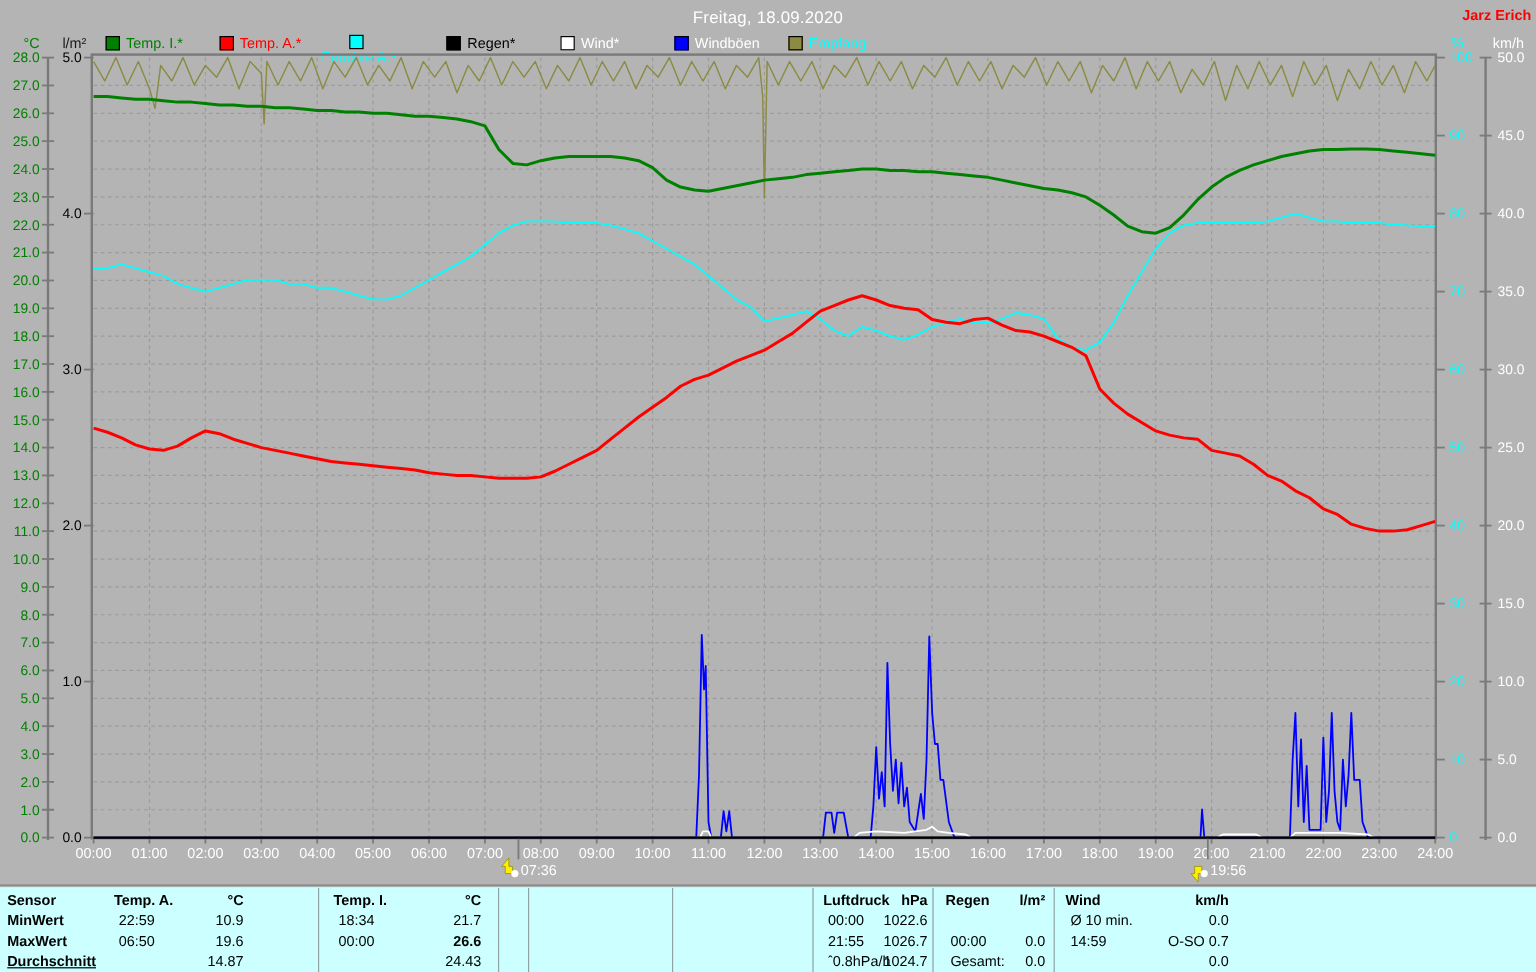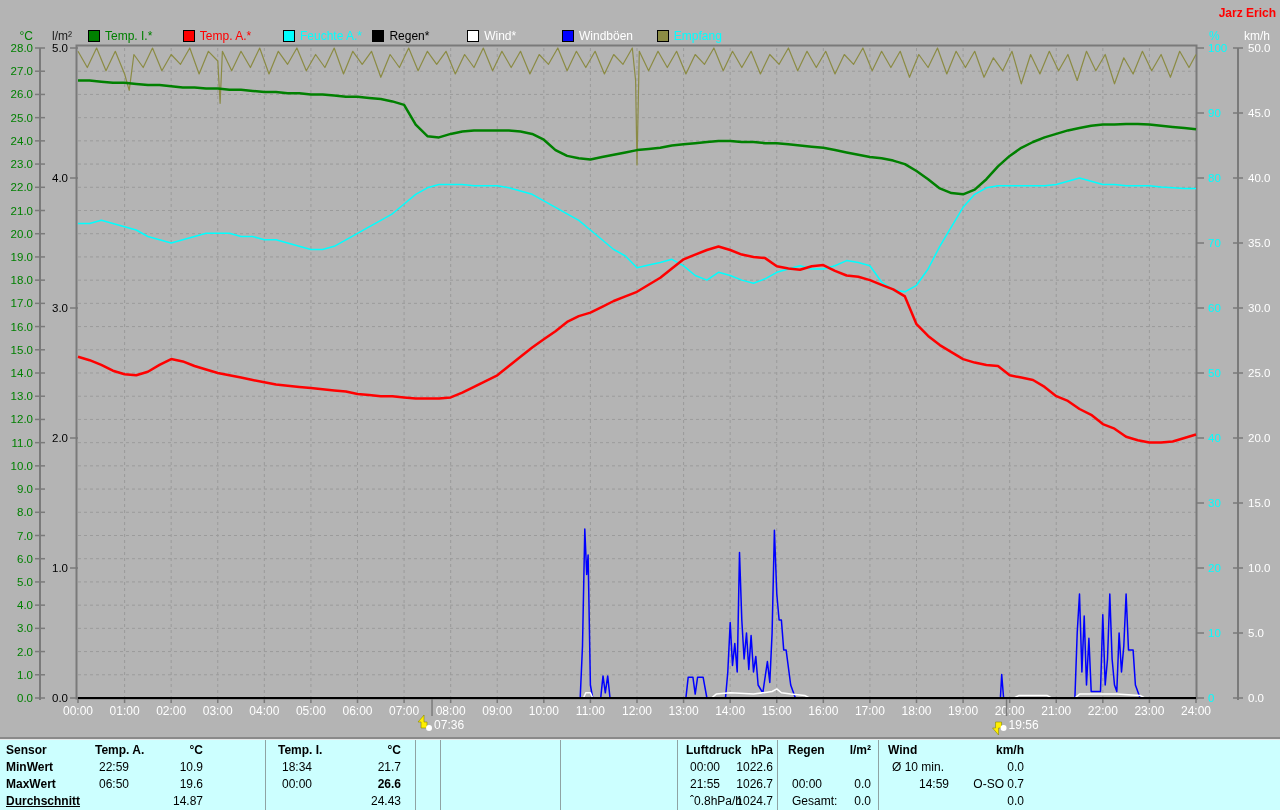--- a/index.html
+++ b/index.html
@@ -16,32 +16,33 @@
     background:#ccffff;border-top:1px solid #e8e8e8;box-shadow:0 -2px 0 #8a8a8a;}
   .infobar .cell{position:absolute;font-size:12px;color:#000;white-space:pre;}
   .infobar .bold{font-weight:bold;}
   .infobar .r{text-align:right;}
   .infobar .sep{position:absolute;top:0;bottom:0;width:1px;background:#8fa3a3;}
 </style>
 </head>
 <body>
 <div id="stage">
 
+<div class="hdr-title">Freitag, 18.09.2020</div>
 <div class="hdr-station">Jarz Erich</div>
 
 <div class="legend" id="legend">
       <div class="legend-item" style="left: 88px;">
         <span class="legend-swatch" style="background: rgb(0, 128, 0);"></span>
         <span style="color: rgb(0, 128, 0);">Temp. I.*</span>
       </div>
       <div class="legend-item" style="left: 182.8px;">
         <span class="legend-swatch" style="background: rgb(255, 0, 0);"></span>
         <span style="color: rgb(255, 0, 0);">Temp. A.*</span>
       </div>
-      <div class="legend-item" style="left: 283px;">
+      <div class="legend-item" style="left: 268px; flex-direction: column;">
         <span class="legend-swatch" style="background: rgb(0, 255, 255);"></span>
         <span style="color: rgb(0, 255, 255);">Feuchte A.*</span>
       </div>
       <div class="legend-item" style="left: 372.4px;">
         <span class="legend-swatch" style="background: rgb(0, 0, 0);"></span>
         <span style="color: rgb(0, 0, 0);">Regen*</span>
       </div>
       <div class="legend-item" style="left: 467.2px;">
         <span class="legend-swatch" style="background: rgb(255, 255, 255);"></span>
         <span style="color: rgb(255, 255, 255);">Wind*</span>
@@ -344,21 +345,21 @@
       <div class="cell bold" style="left: 788px; top: 3px;">Regen</div>
       <div class="cell bold r" style="left: 811px; top: 3px; width: 60px;">l/m²</div>
       <div class="cell " style="left: 792px; top: 37px;">00:00</div>
       <div class="cell r" style="left: 781px; top: 37px; width: 90px;">0.0</div>
       <div class="cell " style="left: 792px; top: 54px;">Gesamt:</div>
       <div class="cell r" style="left: 781px; top: 54px; width: 90px;">0.0</div>
       <div class="cell bold" style="left: 888px; top: 3px;">Wind</div>
       <div class="cell bold r" style="left: 964px; top: 3px; width: 60px;">km/h</div>
       <div class="cell " style="left: 892px; top: 20px;">Ø 10 min.</div>
       <div class="cell r" style="left: 934px; top: 20px; width: 90px;">0.0</div>
-      <div class="cell " style="left: 892px; top: 37px; margin-left: 27px;">14:59</div>
+      <div class="cell " style="left: 892px; top: 37px;">14:59</div>
       <div class="cell r" style="left: 934px; top: 37px; width: 90px;">O-SO 0.7</div>
       <div class="cell r" style="left: 934px; top: 54px; width: 90px;">0.0</div>
       <div class="sep" style="left: 265px;"></div>
       <div class="sep" style="left: 415px;"></div>
       <div class="sep" style="left: 440px;"></div>
       <div class="sep" style="left: 560px;"></div>
       <div class="sep" style="left: 677px;"></div>
       <div class="sep" style="left: 777px;"></div>
       <div class="sep" style="left: 878px;"></div>
     </div>

